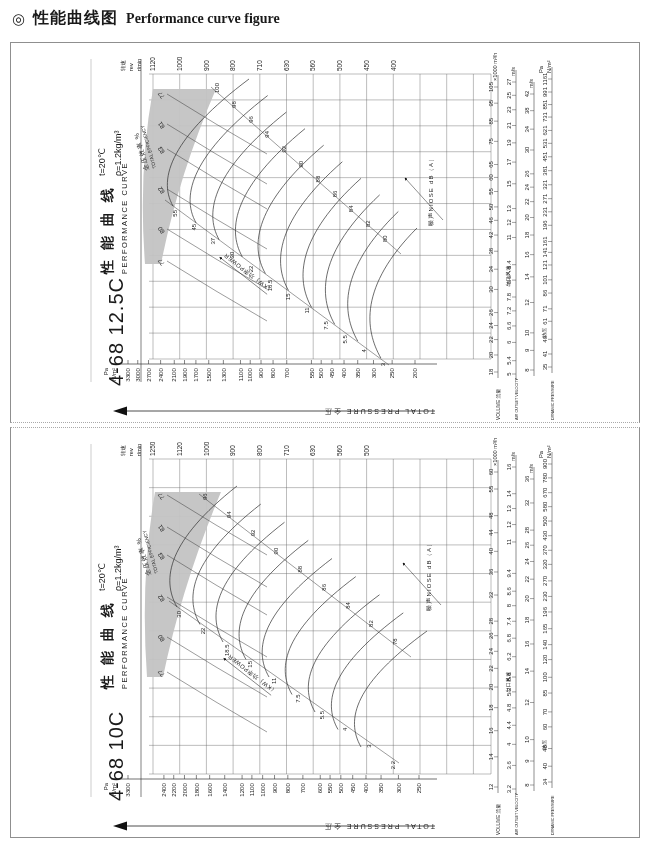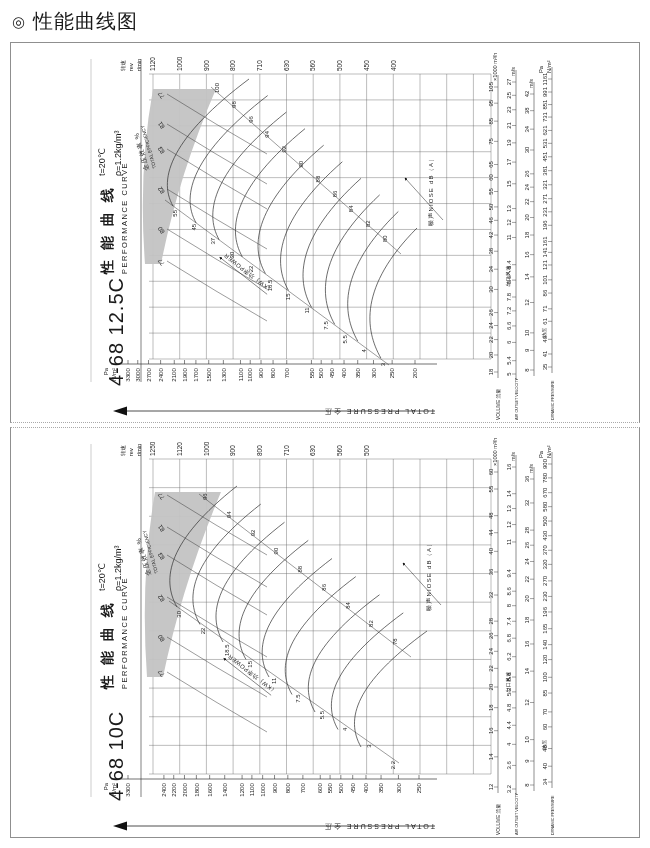--- a/index.html
+++ b/index.html
@@ -1,21 +1,21 @@
 <!DOCTYPE html>
 <html><head>
 <meta charset="utf-8">
 <style>
   html,body{margin:0;padding:0;background:#fff;}
   #page{position:relative;width:650px;height:848px;background:#fff;overflow:hidden;
         font-family:"Liberation Sans","DejaVu Sans",sans-serif;color:#1a1a1a;}
   
   #page-hdr{position:absolute;top:8px;left:12px;display:flex;align-items:center;gap:8px;}
   #page-hdr .bull{font-size:15px;line-height:1;}
-  #page-hdr .cn{font-size:20px;font-weight:normal;letter-spacing:1px;}
+  #page-hdr .cn{font-size:16px;font-weight:bold;letter-spacing:1px;}
   #page-hdr .en{font-size:14px;font-weight:bold;font-family:"Liberation Serif","DejaVu Serif",serif;}
   
   .panel{position:absolute;left:10px;width:630px;background:#fff;box-sizing:border-box;
          border:1px solid #8f8f8f;overflow:hidden;}
   #panel1{top:42px;height:381px;border-bottom-style:dotted;border-bottom-color:#aaa;}
   #panel2{top:427px;height:411px;border-top-style:dotted;border-top-color:#aaa;}
   .rot{position:absolute;left:0;top:0;transform-origin:0 0;}
   .rot1{width:379px;height:628px;transform:translateY(379px) rotate(-90deg);}
   .rot2{width:409px;height:628px;transform:translateY(409px) rotate(-90deg);}
   .chart-svg{position:absolute;left:0;top:0;width:100%;height:100%;}
@@ -29,20 +29,21 @@
   .chart-header .cond2{position:absolute;left:246px;top:20px;font-size:9px;white-space:nowrap;}
 </style>
 </head>
 <body>
 
 <div id="page">
 
   <div id="page-hdr">
     <span class="bull">◎</span>
     <span class="cn">性能曲线图</span>
+    <span class="en">Performance curve figure</span>
   </div>
 
   <div class="panel" id="panel1">
     <div class="rot rot1">
       <svg class="chart-svg" viewBox="0 0 379 628">
           <defs>
             <marker id="ah0" viewBox="0 0 10 10" refX="8" refY="5" markerWidth="6" markerHeight="6" orient="auto">
               <path d="M0,0 L10,5 L0,10 Z" fill="#111"></path>
             </marker>
           </defs>

